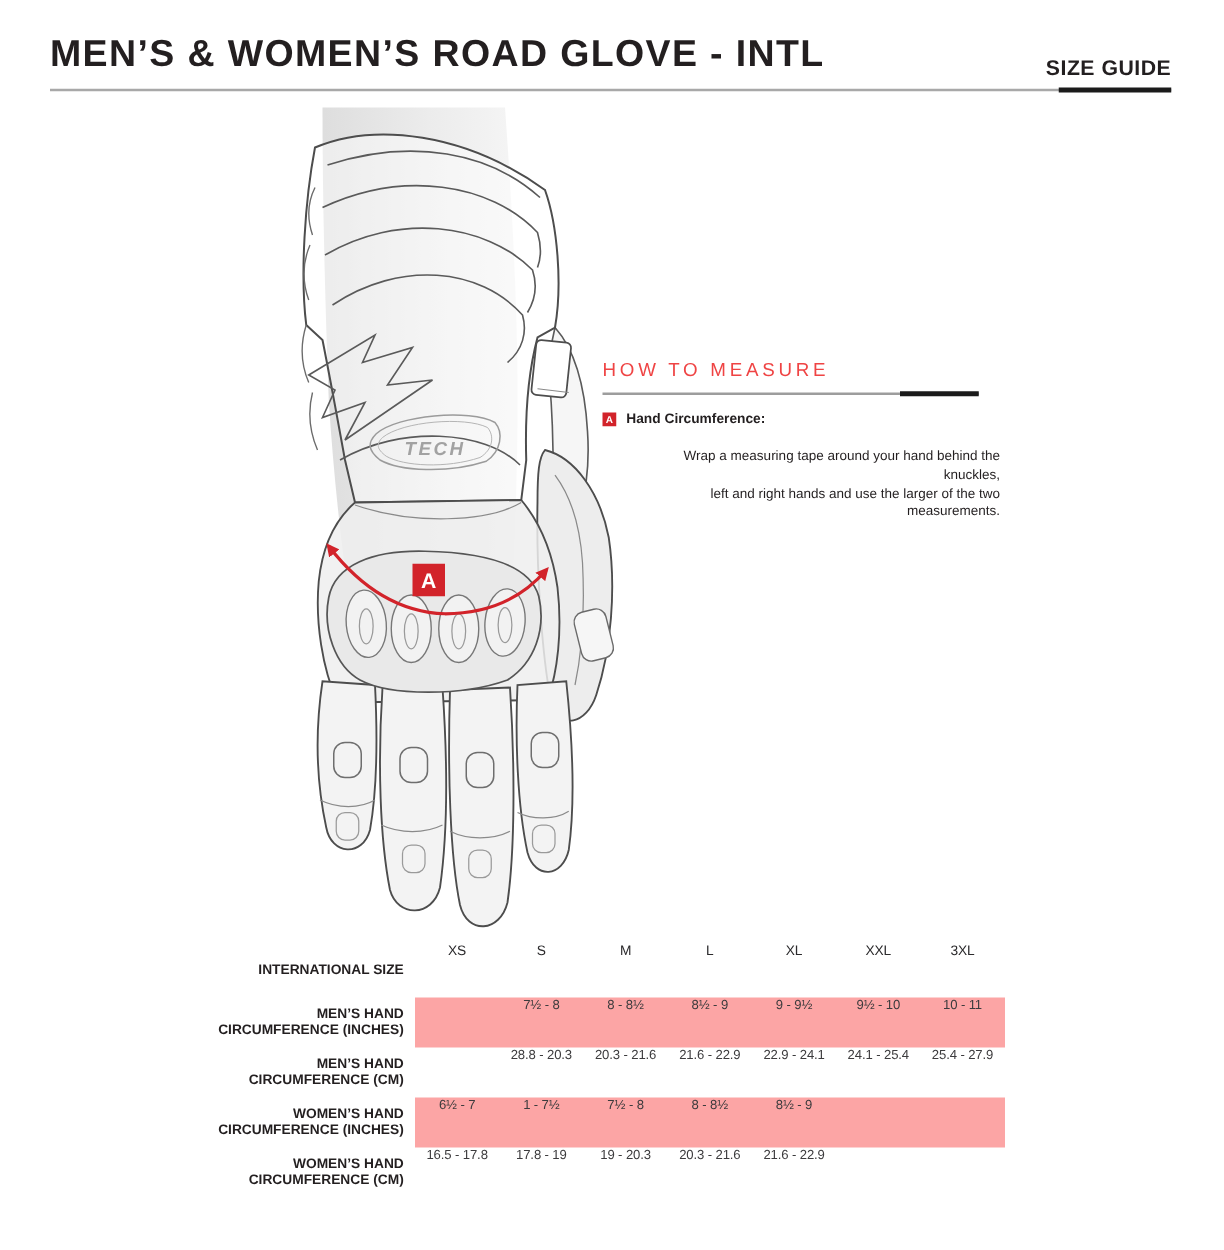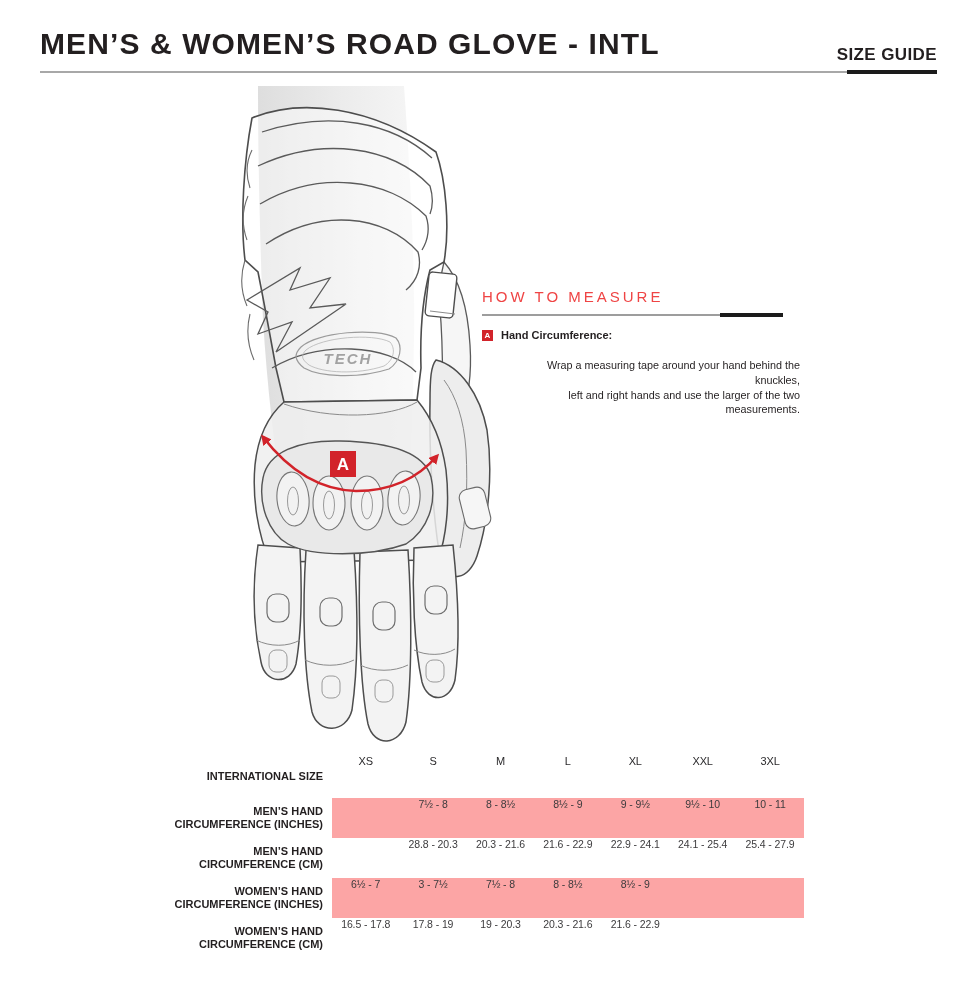--- a/index.html
+++ b/index.html
@@ -202,21 +202,21 @@
             <div class="t-cell">25.4 - 27.9</div>
           </div>
         </div>
         <div class="t-row body">
           <div class="t-label">
             <div>WOMEN’S HAND</div>
             <div>CIRCUMFERENCE (INCHES)</div>
           </div>
           <div class="t-cells shaded">
             <div class="t-cell">6½ - 7</div>
-            <div class="t-cell">3 - 7½</div>
+            <div class="t-cell">1 - 7½</div>
             <div class="t-cell">7½ - 8</div>
             <div class="t-cell">8 - 8½</div>
             <div class="t-cell">8½ - 9</div>
             <div class="t-cell"></div>
             <div class="t-cell"></div>
           </div>
         </div>
         <div class="t-row body">
           <div class="t-label">
             <div>WOMEN’S HAND</div>

